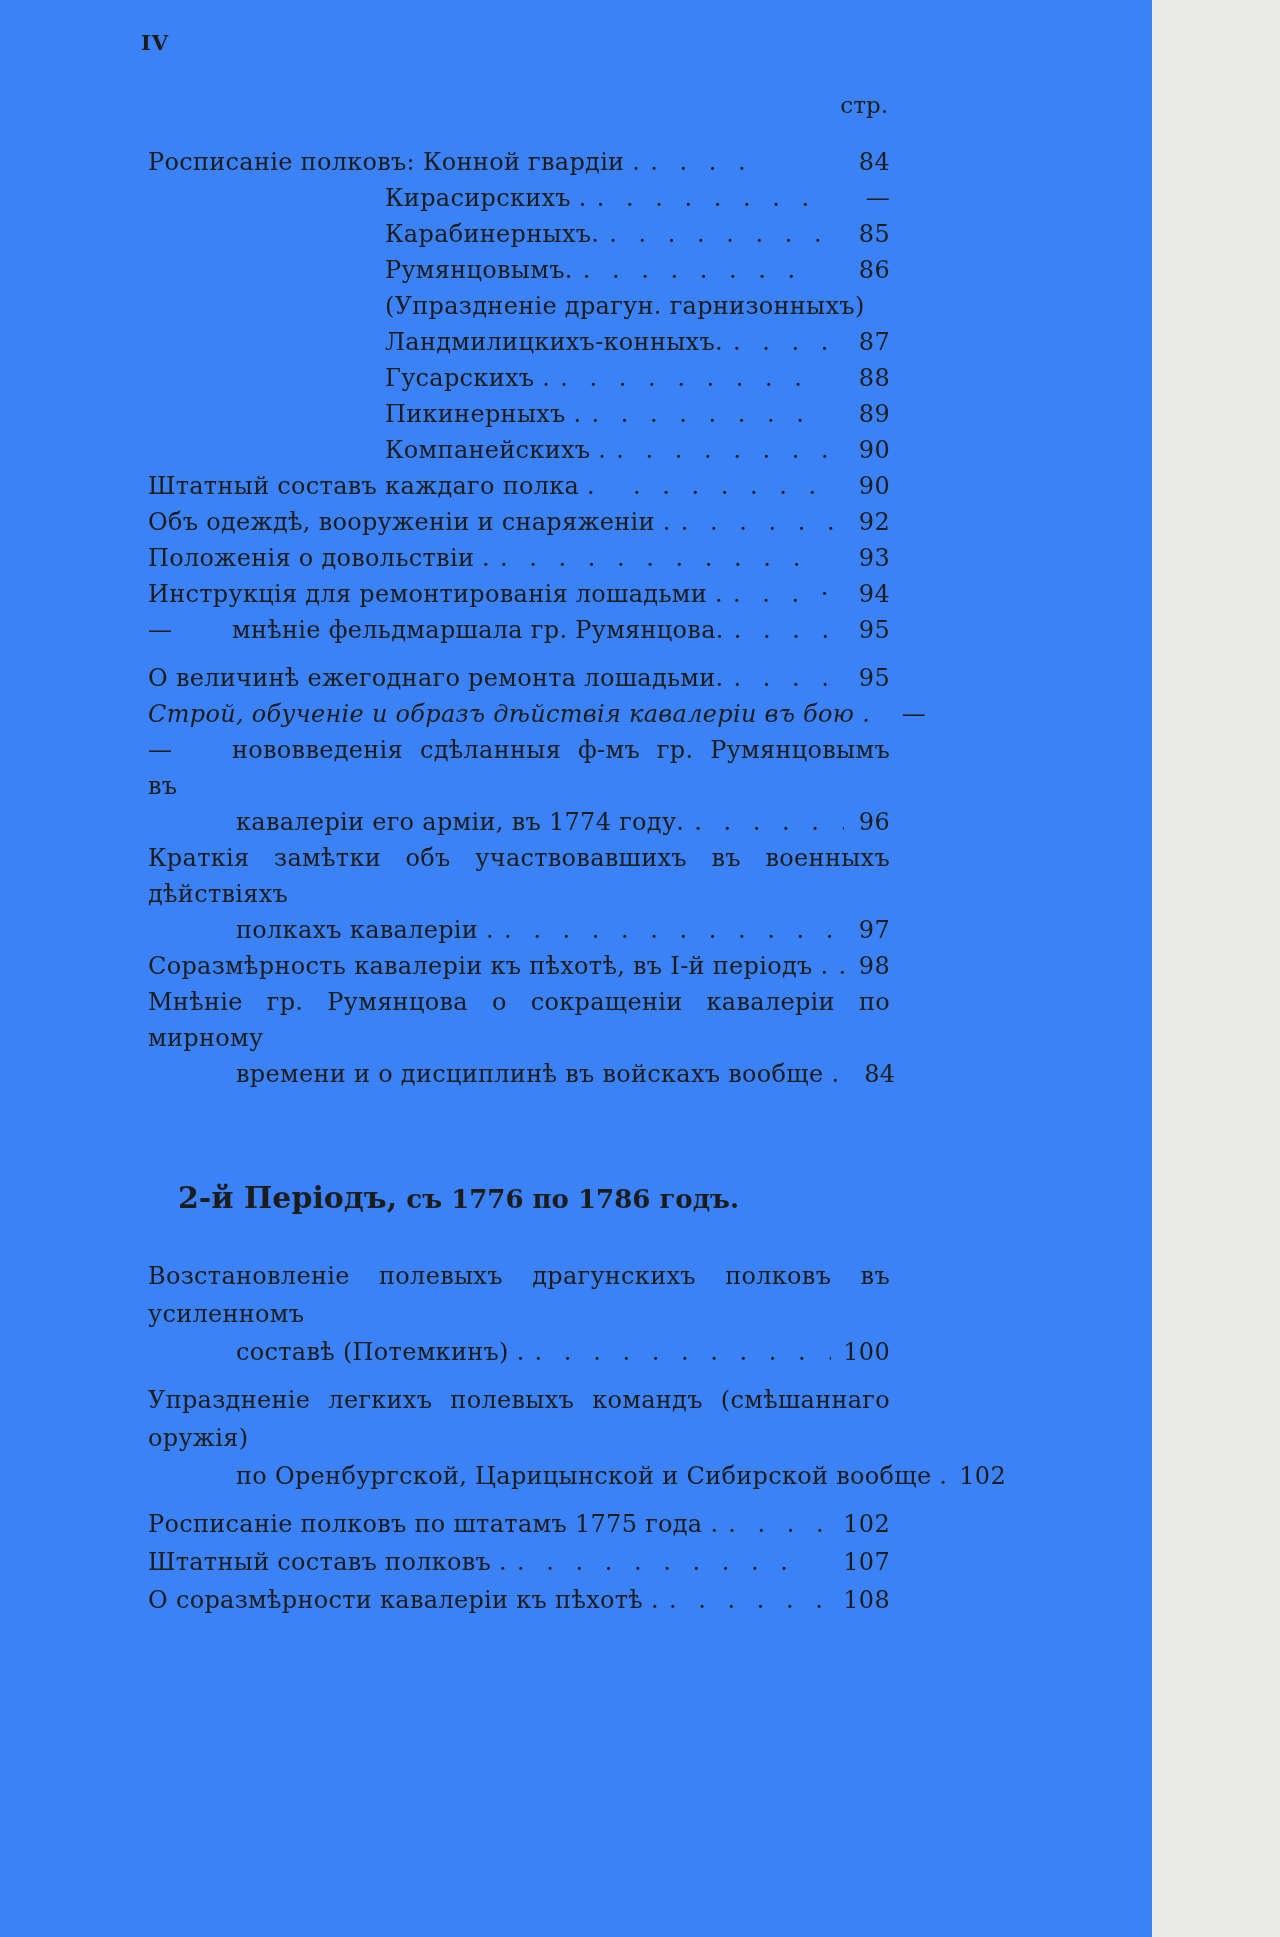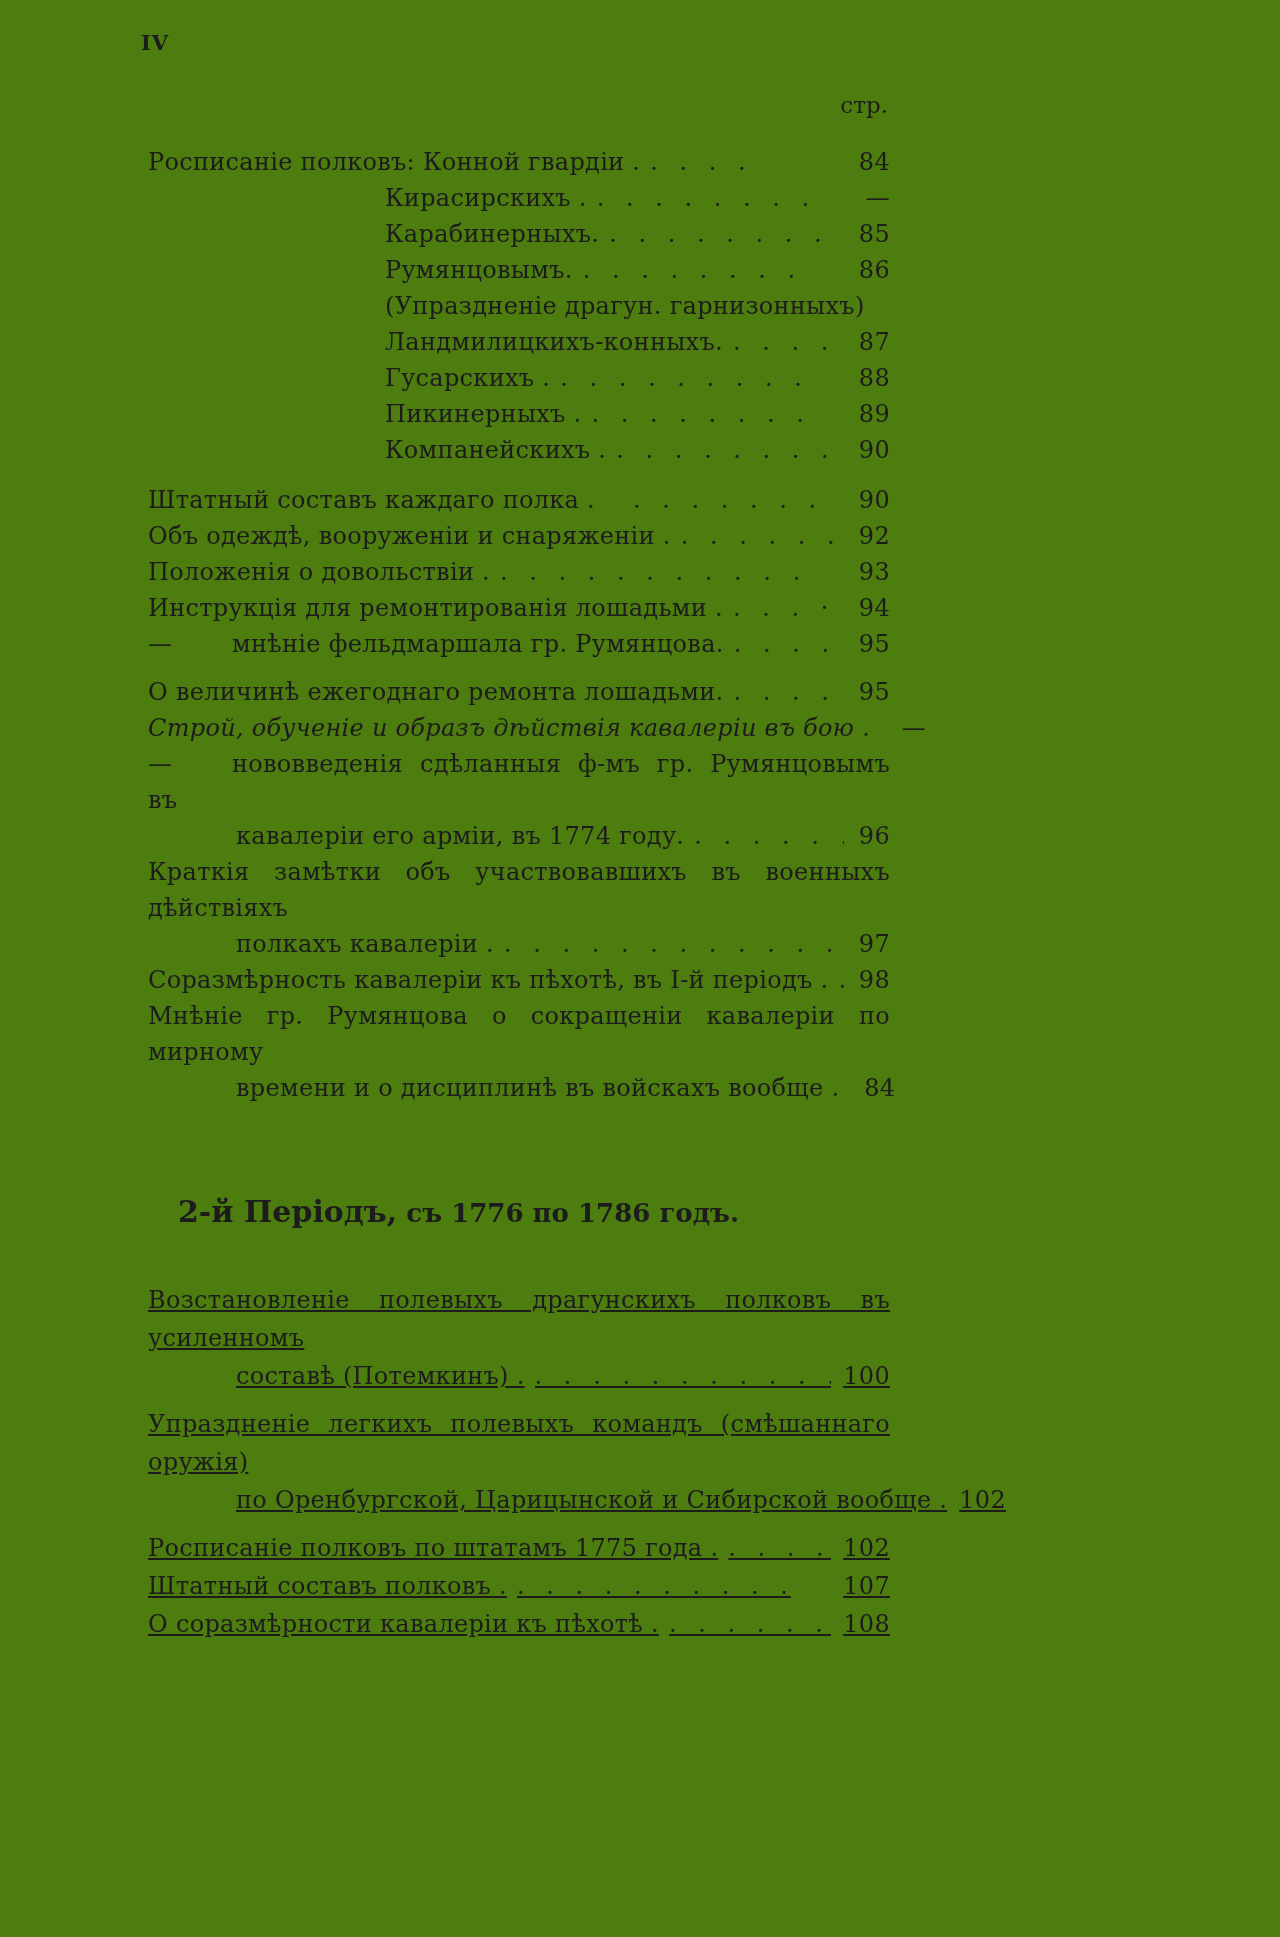--- a/index.html
+++ b/index.html
@@ -4,22 +4,22 @@
 <style>
   * { margin:0; padding:0; box-sizing:border-box; }
   html,body { width:1280px; height:1937px; }
   body {
     background:#e9e9e6;
     font-family:"DejaVu Serif","Liberation Serif",serif;
     color:#1c1c1c;
   }
   .page {
     position:relative;
-    width:1280px; height:1937px;
-    background:#4d7c0f;
+    width:1152px; height:1937px;
+    background:#3b82f6;
     overflow:hidden;
   }
   .folio {
     position:absolute; left:141px; top:30px;
     font-size:21px; font-weight:bold; letter-spacing:1px;
   }
   .content {
     position:absolute; left:148px; top:92px; width:742px;
   }
   .str-header {
@@ -51,21 +51,21 @@
     text-align:justify;
     text-align-last:justify;
   }
   .justify .t { white-space:normal; }
   .heading {
     margin-top:86px; padding-left:30px;
     font-weight:bold; line-height:40px;
   }
   .heading .lead { font-size:30px; }
   .heading .rest { font-size:26px; }
-  .part2 { margin-top:44px;text-decoration:underline; }
+  .part2 { margin-top:34px; }
 </style>
 </head>
 <body>
 
 <div class="page">
 
   <div class="folio">IV</div>
 
   <div class="content">
 
@@ -108,21 +108,21 @@
         <div class="row indent1">
           <span class="t">Пикинерныхъ .</span>
           <span class="dots">. . . . . . . .</span>
           <span class="pg">89</span>
         </div>
         <div class="row indent1">
           <span class="t">Компанейскихъ .</span>
           <span class="dots">. . . . . . . .</span>
           <span class="pg">90</span>
         </div>
-        <div class="row indent0" style="margin-top: 14px; gap: 28px;">
+        <div class="row indent0" style=" gap: 28px;">
           <span class="t">Штатный составъ каждаго полка .</span>
           <span class="dots">. . . . . . . . .</span>
           <span class="pg">90</span>
         </div>
         <div class="row indent0">
           <span class="t">Объ одеждѣ, вооруженіи и снаряженіи .</span>
           <span class="dots">. . . . . . .</span>
           <span class="pg">92</span>
         </div>
         <div class="row indent0">

